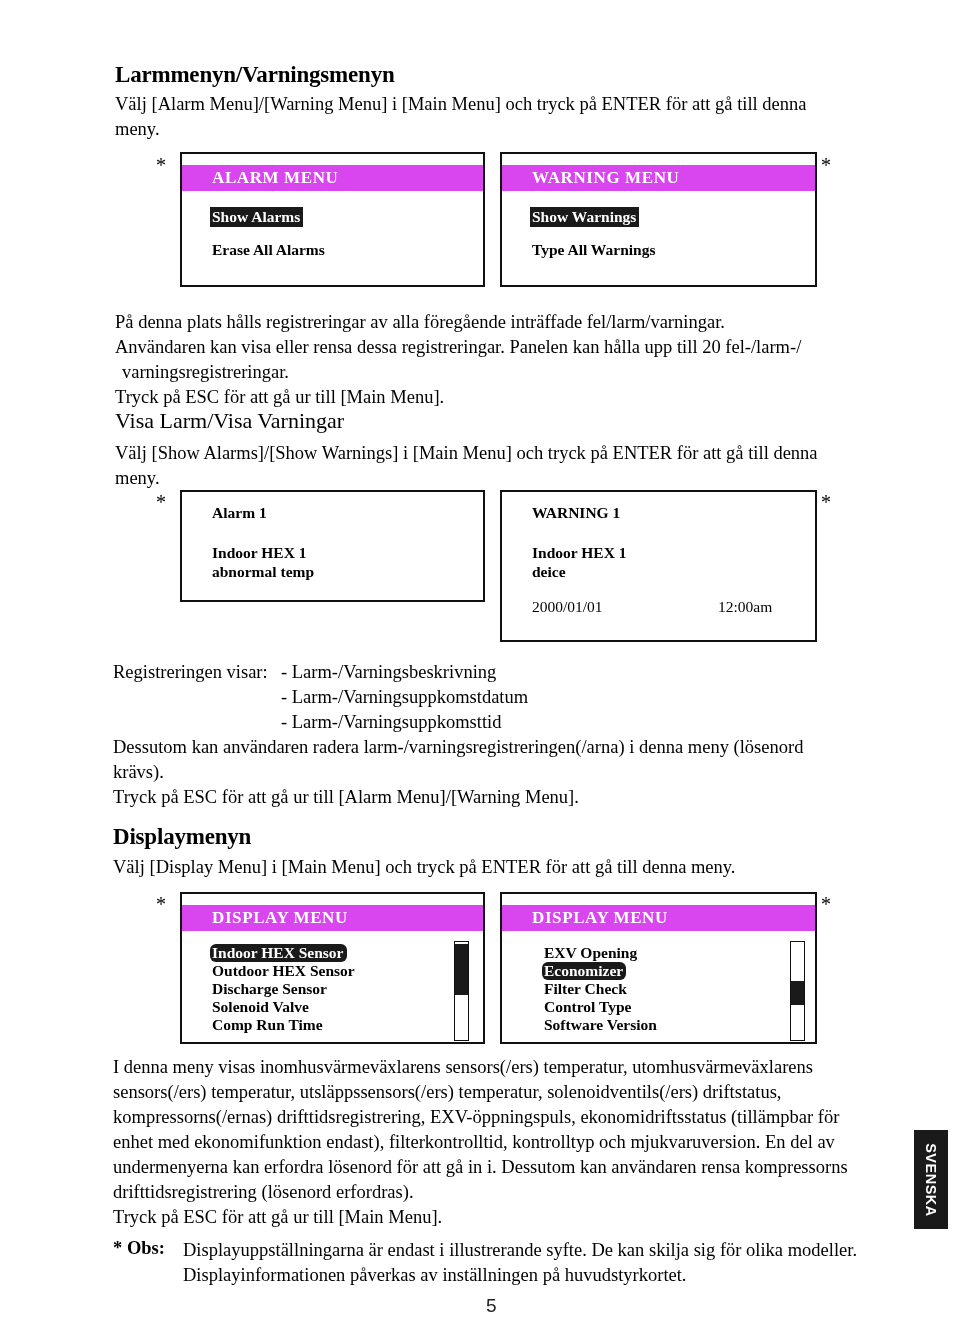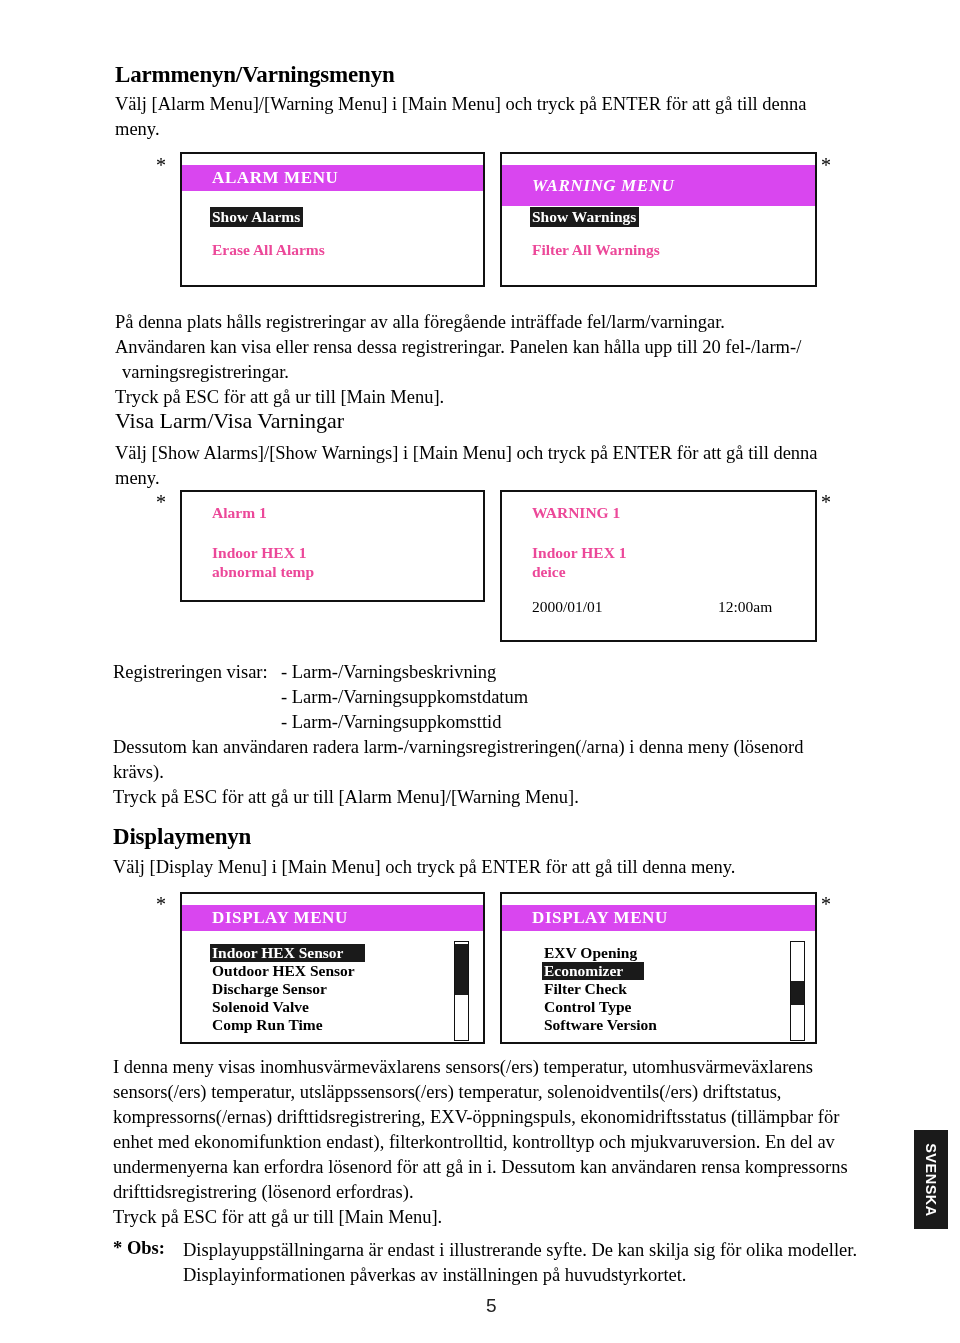--- a/index.html
+++ b/index.html
@@ -67,42 +67,43 @@
     align-items:center;
   }
   .lcd .titlebar span { padding-left:30px; }
 
   .lcd-item {
     position:absolute;
     font-family:"Liberation Serif", serif;
     font-weight:bold;
     font-size:15.5px;
     white-space:nowrap;
-    color:#ec4899;
+    color:#000000;
   }
   .lcd-item.sel {
     background:#1a1a1a;
     color:#ffffff;
     padding:1px 3px 1px 2px;
   }
 
   
   .lcd-list {
     position:absolute;
     font-family:"Liberation Serif", serif;
     font-weight:bold;
     font-size:15.5px;
     line-height:18px;
     white-space:nowrap;
   }
   .lcd-list .row { display:block; height:18px; }
   .lcd-list .row > em {
     font-style:normal;
     display:inline-block;
-    padding:0 21px 0 2px;
+    padding:0 3px 0 2px;
+    border-radius:6px;
   }
   .lcd-list .row.sel > em { background:#1a1a1a; color:#fff; }
 
   
   .lcd-scroll {
     position:absolute;
     border:1.5px solid #111;
     background:#fff;
   }
   .lcd-scroll .thumb {
@@ -173,25 +174,25 @@
 
   <div class="lcd" style="left:180px; top:152px; width:305px; height:135px;">
     <div class="titlebar" style="top:11px; height:26px;">
       <span>ALARM MENU</span>
     </div>
     <div class="lcd-item sel" style="left:28px; top:53px;">Show Alarms</div>
     <div class="lcd-item" style="left:30px; top:87px;">Erase All Alarms</div>
   </div>
 
   <div class="lcd" style="left:500px; top:152px; width:317px; height:135px;">
-    <div class="titlebar" style="top:11px; height:41px;font-style:italic;">
+    <div class="titlebar" style="top:11px; height:26px;">
       <span>WARNING MENU</span>
     </div>
     <div class="lcd-item sel" style="left:28px; top:53px;">Show Warnings</div>
-    <div class="lcd-item" style="left:30px; top:87px;">Filter All Warnings</div>
+    <div class="lcd-item" style="left:30px; top:87px;">Type All Warnings</div>
   </div>
 
   <div class="nowrapline" style="left:115px; top:310px;">På denna plats hålls registreringar av alla föregående inträffade fel/larm/varningar.</div>
   <div class="para" style="left:115px; top:335px; width:752px;">Användaren kan visa eller rensa dessa registreringar. Panelen kan hålla upp till 20 fel-/larm-/</div>
   <div class="nowrapline" style="left:122px; top:360px;">varningsregistreringar.</div>
   <div class="nowrapline" style="left:115px; top:385px;">Tryck på ESC för att gå ur till [Main Menu].</div>
 
   <div class="h-plain" style="left:115px; top:408px;">Visa Larm/Visa Varningar</div>
 
   <div class="nowrapline" style="left:115px; top:441px;">Välj [Show Alarms]/[Show Warnings] i [Main Menu] och tryck på ENTER för att gå till denna</div>

